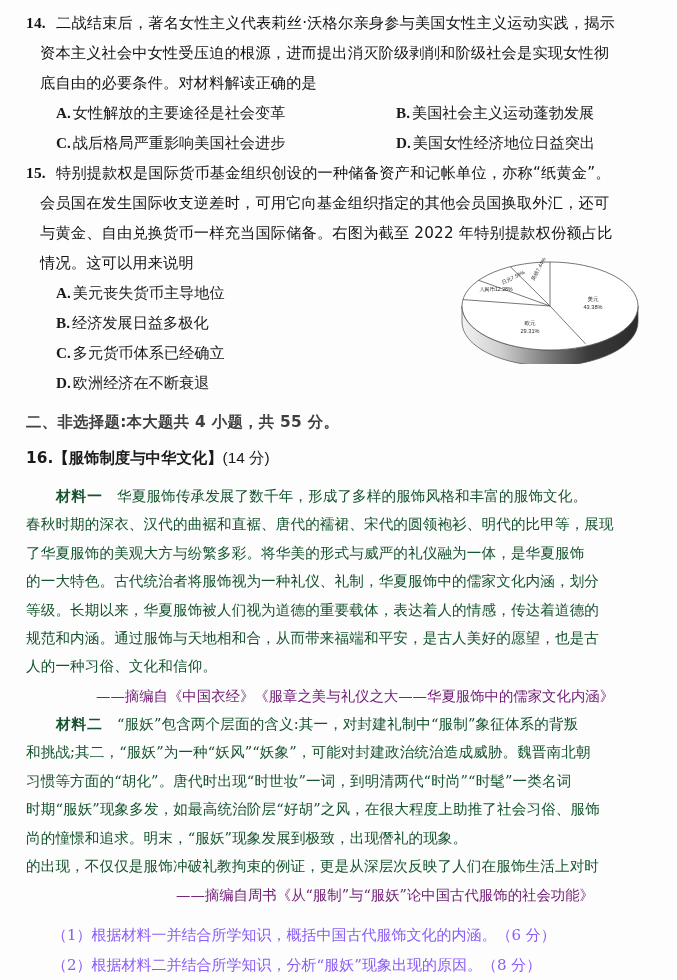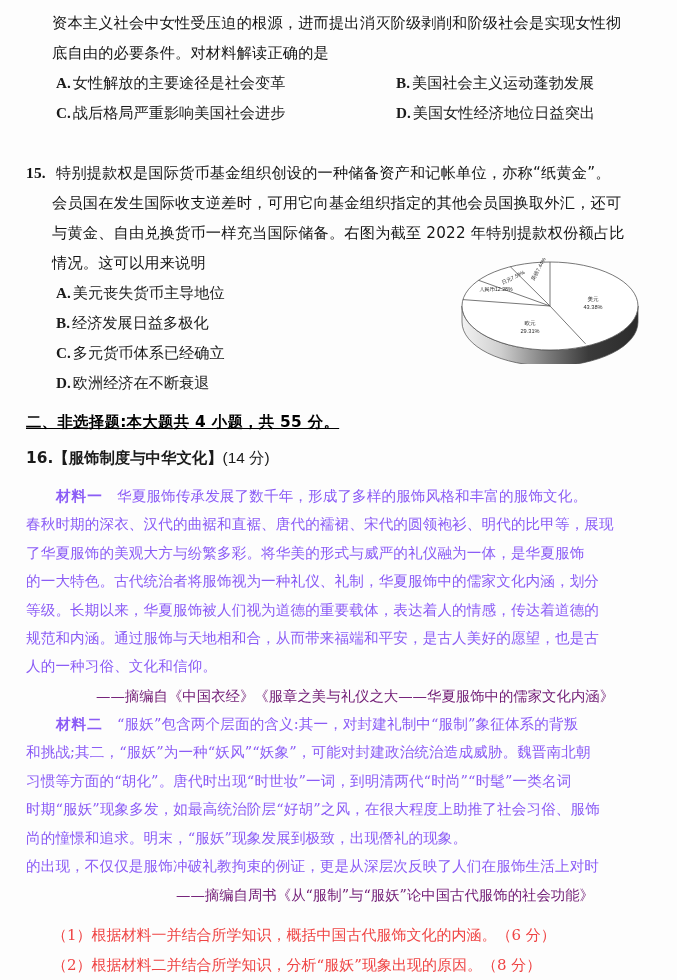--- a/index.html
+++ b/index.html
@@ -36,21 +36,21 @@
     width: 30px;
     flex: 0 0 30px;
     font-family: "Liberation Serif", serif;
     font-size: 15.4px;
     font-weight: 600;
   }
   .q-text {
     flex: 1 1 auto;
   }
   .q-text.indent {
-    margin-left: 26px;
+    margin-left: 14px;
   }
   .opt-row {
     display: flex;
     font-size: 15.2px;
     line-height: 30px;
     margin-left: 30px;
     white-space: nowrap;
   }
   .opt {
     display: flex;
@@ -73,23 +73,22 @@
     white-space: nowrap;
   }
 
   
   .section-head {
     position: absolute;
     left: 26px;
     font-size: 15.4px;
     font-weight: 700;
     letter-spacing: 0.3px;
-    color: #000000;
-    white-space: nowrap;
-    text-decoration: underline;
+    color: #404040;
+    white-space: nowrap;
   }
   .bigq-head {
     position: absolute;
     left: 26px;
     font-size: 15.4px;
     font-weight: 700;
     white-space: nowrap;
   }
   .bigq-head .score {
     font-weight: 400;
@@ -97,21 +96,21 @@
   }
 
   
   .material {
     position: absolute;
     left: 26px;
     width: 630px;
     font-family: "DejaVu Serif", "Liberation Serif", serif;
     font-size: 14.6px;
     line-height: 28.4px;
-    color: #8b5cf6;
+    color: #14532d;
     letter-spacing: 0.1px;
   }
   .material .lbl {
     font-weight: 700;
     letter-spacing: 1px;
   }
   .mat-line {
     white-space: nowrap;
   }
   .mat-line.first {
@@ -124,21 +123,21 @@
     line-height: 28px;
     color: #701a75;
     white-space: nowrap;
   }
   .sub-q {
     position: absolute;
     left: 52px;
     font-family: "DejaVu Serif", "Liberation Serif", serif;
     font-size: 15px;
     line-height: 30px;
-    color: #ef4444;
+    color: #8b5cf6;
     white-space: nowrap;
   }
 
   
   #chart-wrap {
     position: absolute;
     left: 452px;
     top: 246px;
     width: 196px;
     height: 118px;
@@ -156,20 +155,24 @@
     fill: #2a2a2a;
     text-anchor: middle;
   }
 </style>
 </head>
 <body>
 
 <div id="page">
 
   <div class="q-block" style="top:8px;">
+    <div class="q-line">
+      <span class="q-num">14.</span>
+      <span class="q-text">二战结束后，著名女性主义代表莉丝·沃格尔亲身参与美国女性主义运动实践，揭示</span>
+    </div>
     <div class="q-line">
       <span class="q-text indent">资本主义社会中女性受压迫的根源，进而提出消灭阶级剥削和阶级社会是实现女性彻</span>
     </div>
     <div class="q-line">
       <span class="q-text indent">底自由的必要条件。对材料解读正确的是</span>
     </div>
 
     <div class="opt-row">
       <span class="opt opt-a">
         <span class="opt-letter">A.</span>

